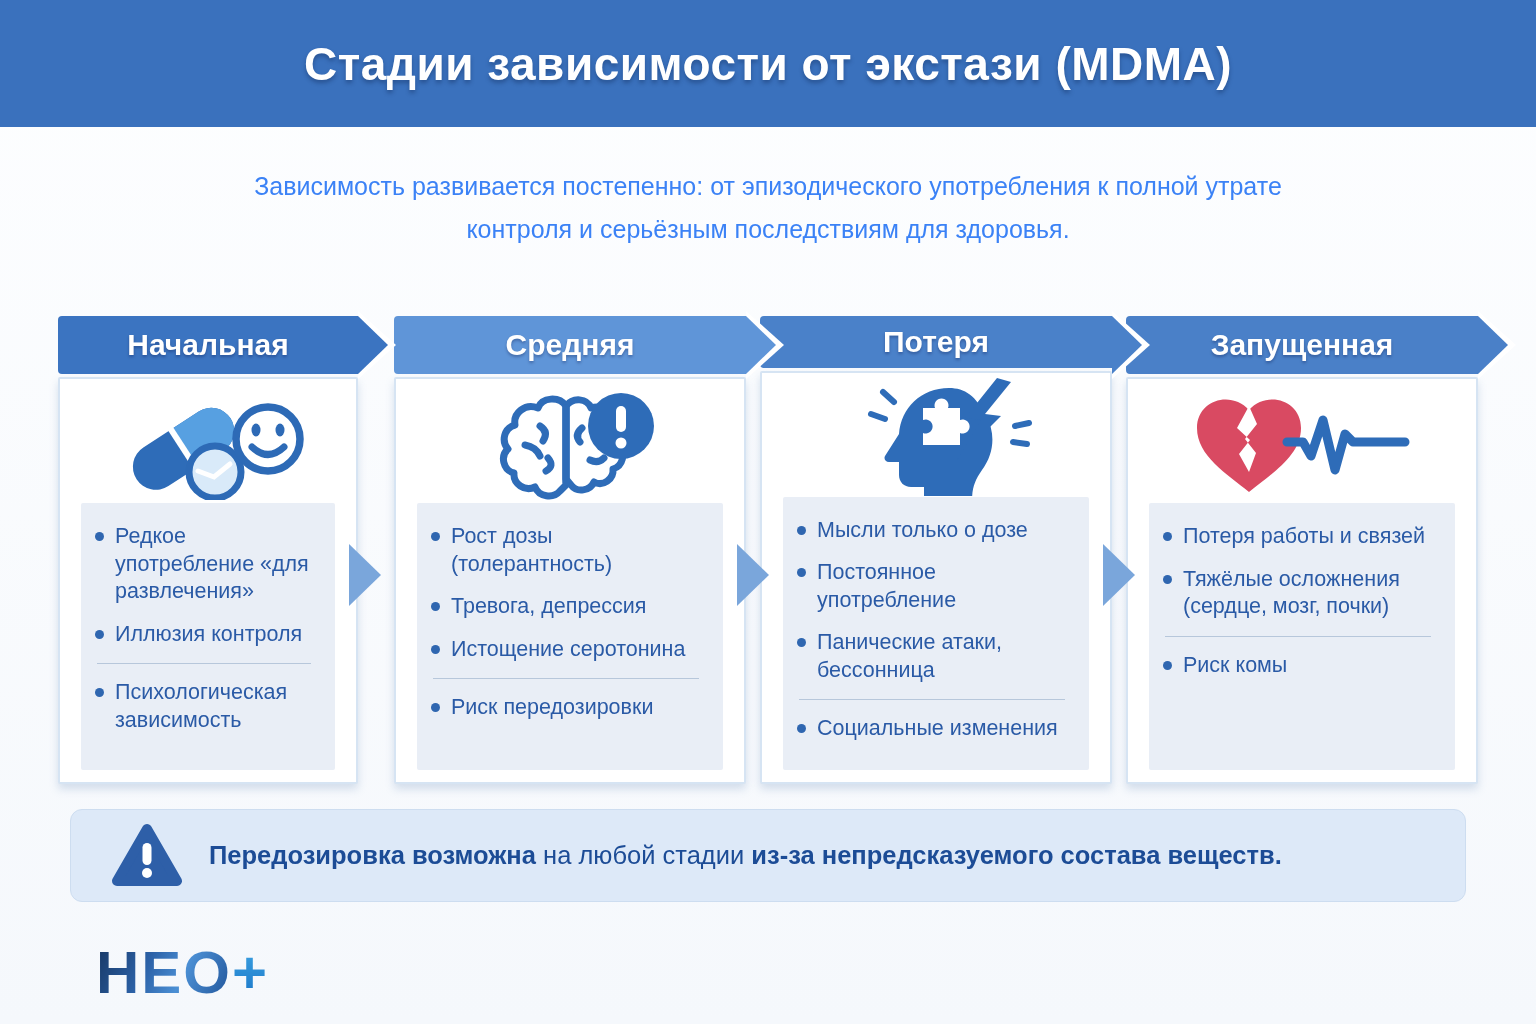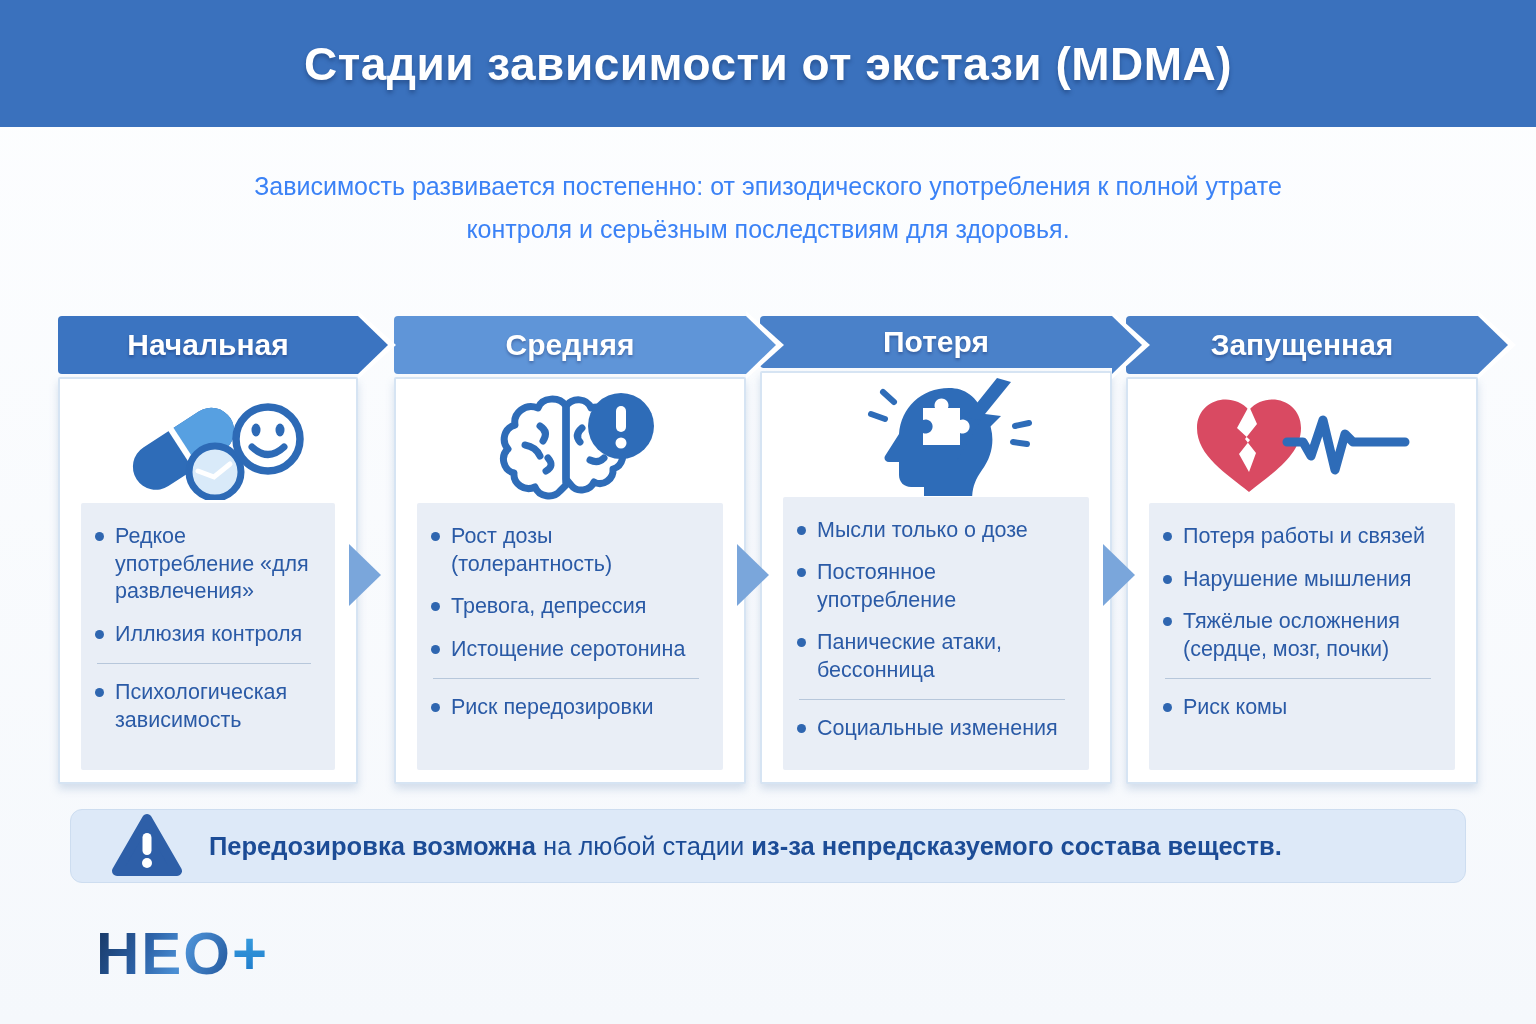--- a/index.html
+++ b/index.html
@@ -45,21 +45,21 @@
   .list-box li { display:flex; gap:11px; margin-bottom:15px;
     color:#2a5aa6; font-size:21.5px; line-height:1.28; }
   .dot { flex:0 0 9px; width:9px; height:9px; margin-top:9px;
     border-radius:50%; background:#2f66b0; }
   .divider { border-top:1.5px solid #b7c7db; margin:2px 8px 15px 2px; }
 
   .next-arrow { position:absolute; right:-23px; top:228px; width:32px; height:62px;
     background:#7aa6db; clip-path:polygon(0 0,100% 50%,0 100%); z-index:9; }
 
   
-  .warning { margin:25px 70px 0; height:74px; background:#dde9f8;
+  .warning { margin:25px 70px 0; height:93px; background:#dde9f8;
     border:1px solid #cdddf0; border-radius:12px;
     display:flex; align-items:center; padding:0 40px; gap:26px; }
   .warning-text { color:#1c4c96; font-size:25.5px; }
   .warning-text b { font-weight:bold; }
 
   
   .logo { margin:36px 0 0 96px; font-size:60px; font-weight:bold; letter-spacing:2px; }
   .logo span { -webkit-background-clip:text; background-clip:text; color:transparent; }
   .logo-neo { background-image:linear-gradient(115deg,#16345f 0%,#2c62a8 38%,#4b8fd4 62%,#1d4f94 100%); }
   .logo-plus { background-image:linear-gradient(180deg,#41a9e6 0%,#1670c4 100%); }
@@ -227,24 +227,20 @@
         </svg>
       </div>
       <div class="list-box">
         <ul>
             <li>
               <span class="dot"></span>
               <span>Потеря работы и связей</span>
             </li>
             <li>
               <span class="dot"></span>
-              <span>Нарушение мышления</span>
-            </li>
-            <li>
-              <span class="dot"></span>
               <span>Тяжёлые осложнения (сердце, мозг, почки)</span>
             </li>
             <div class="divider"></div>
             <li>
               <span class="dot"></span>
               <span>Риск комы</span>
             </li>
           </ul>
       </div>
     </div>

